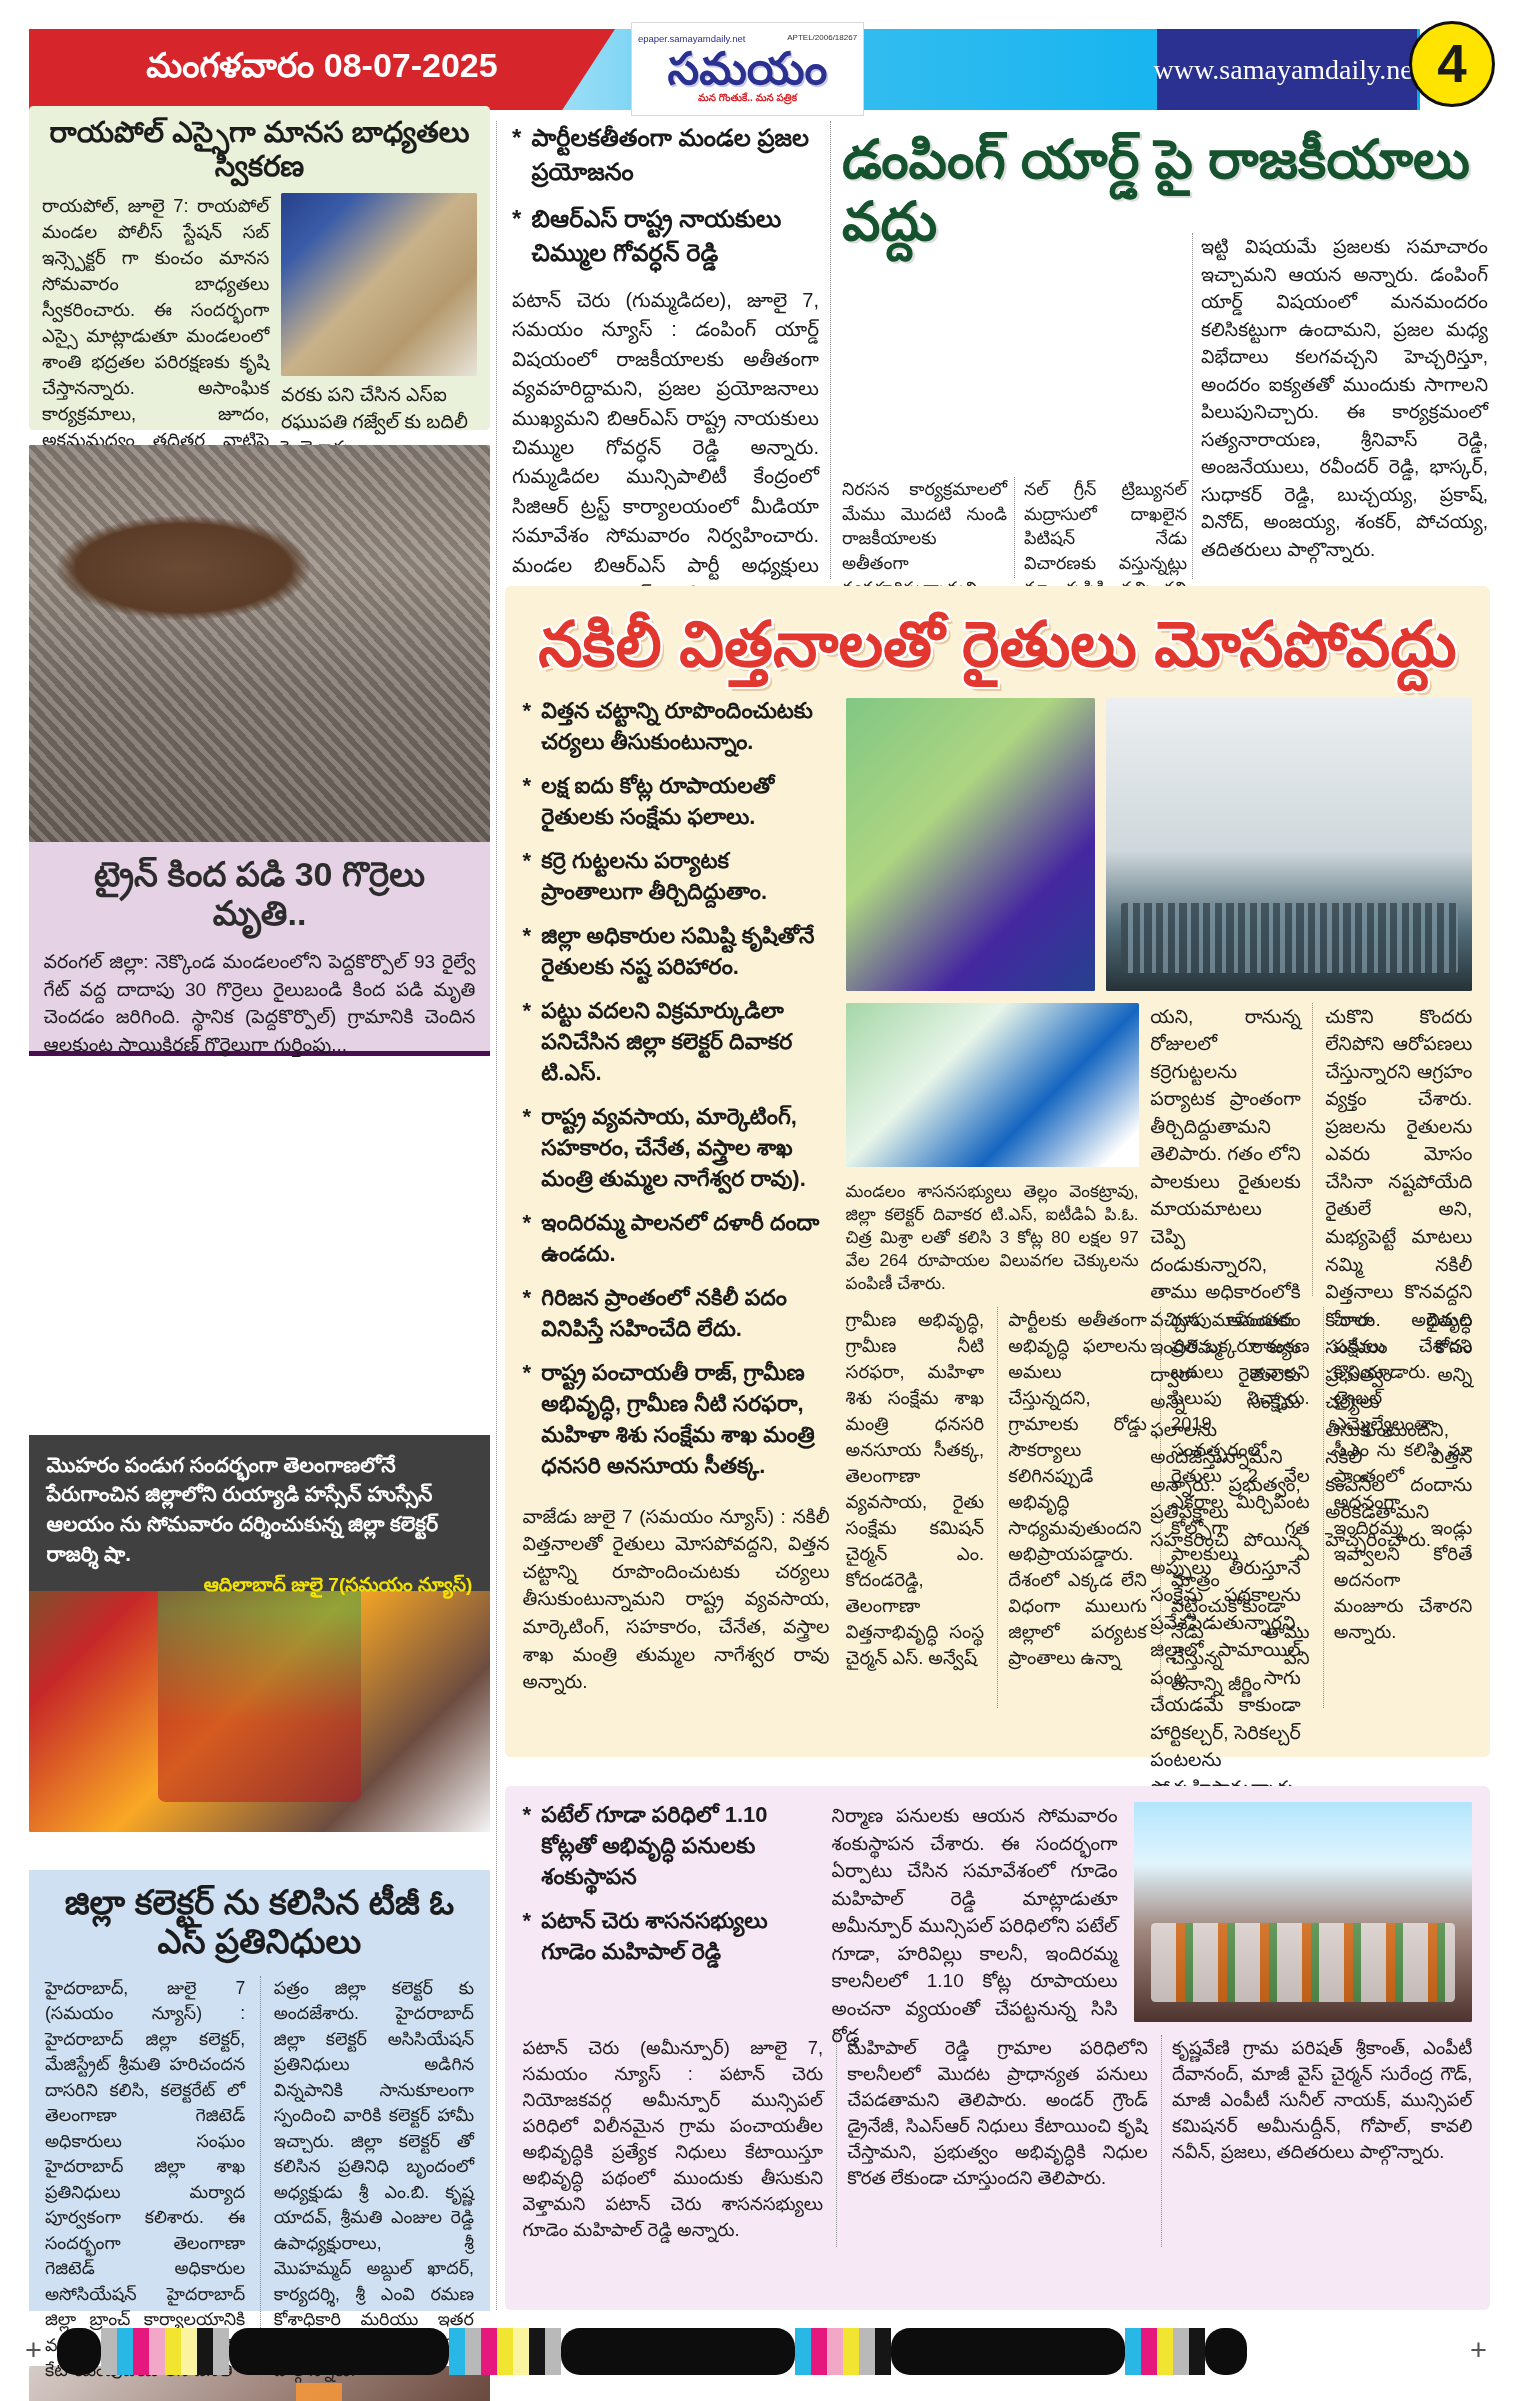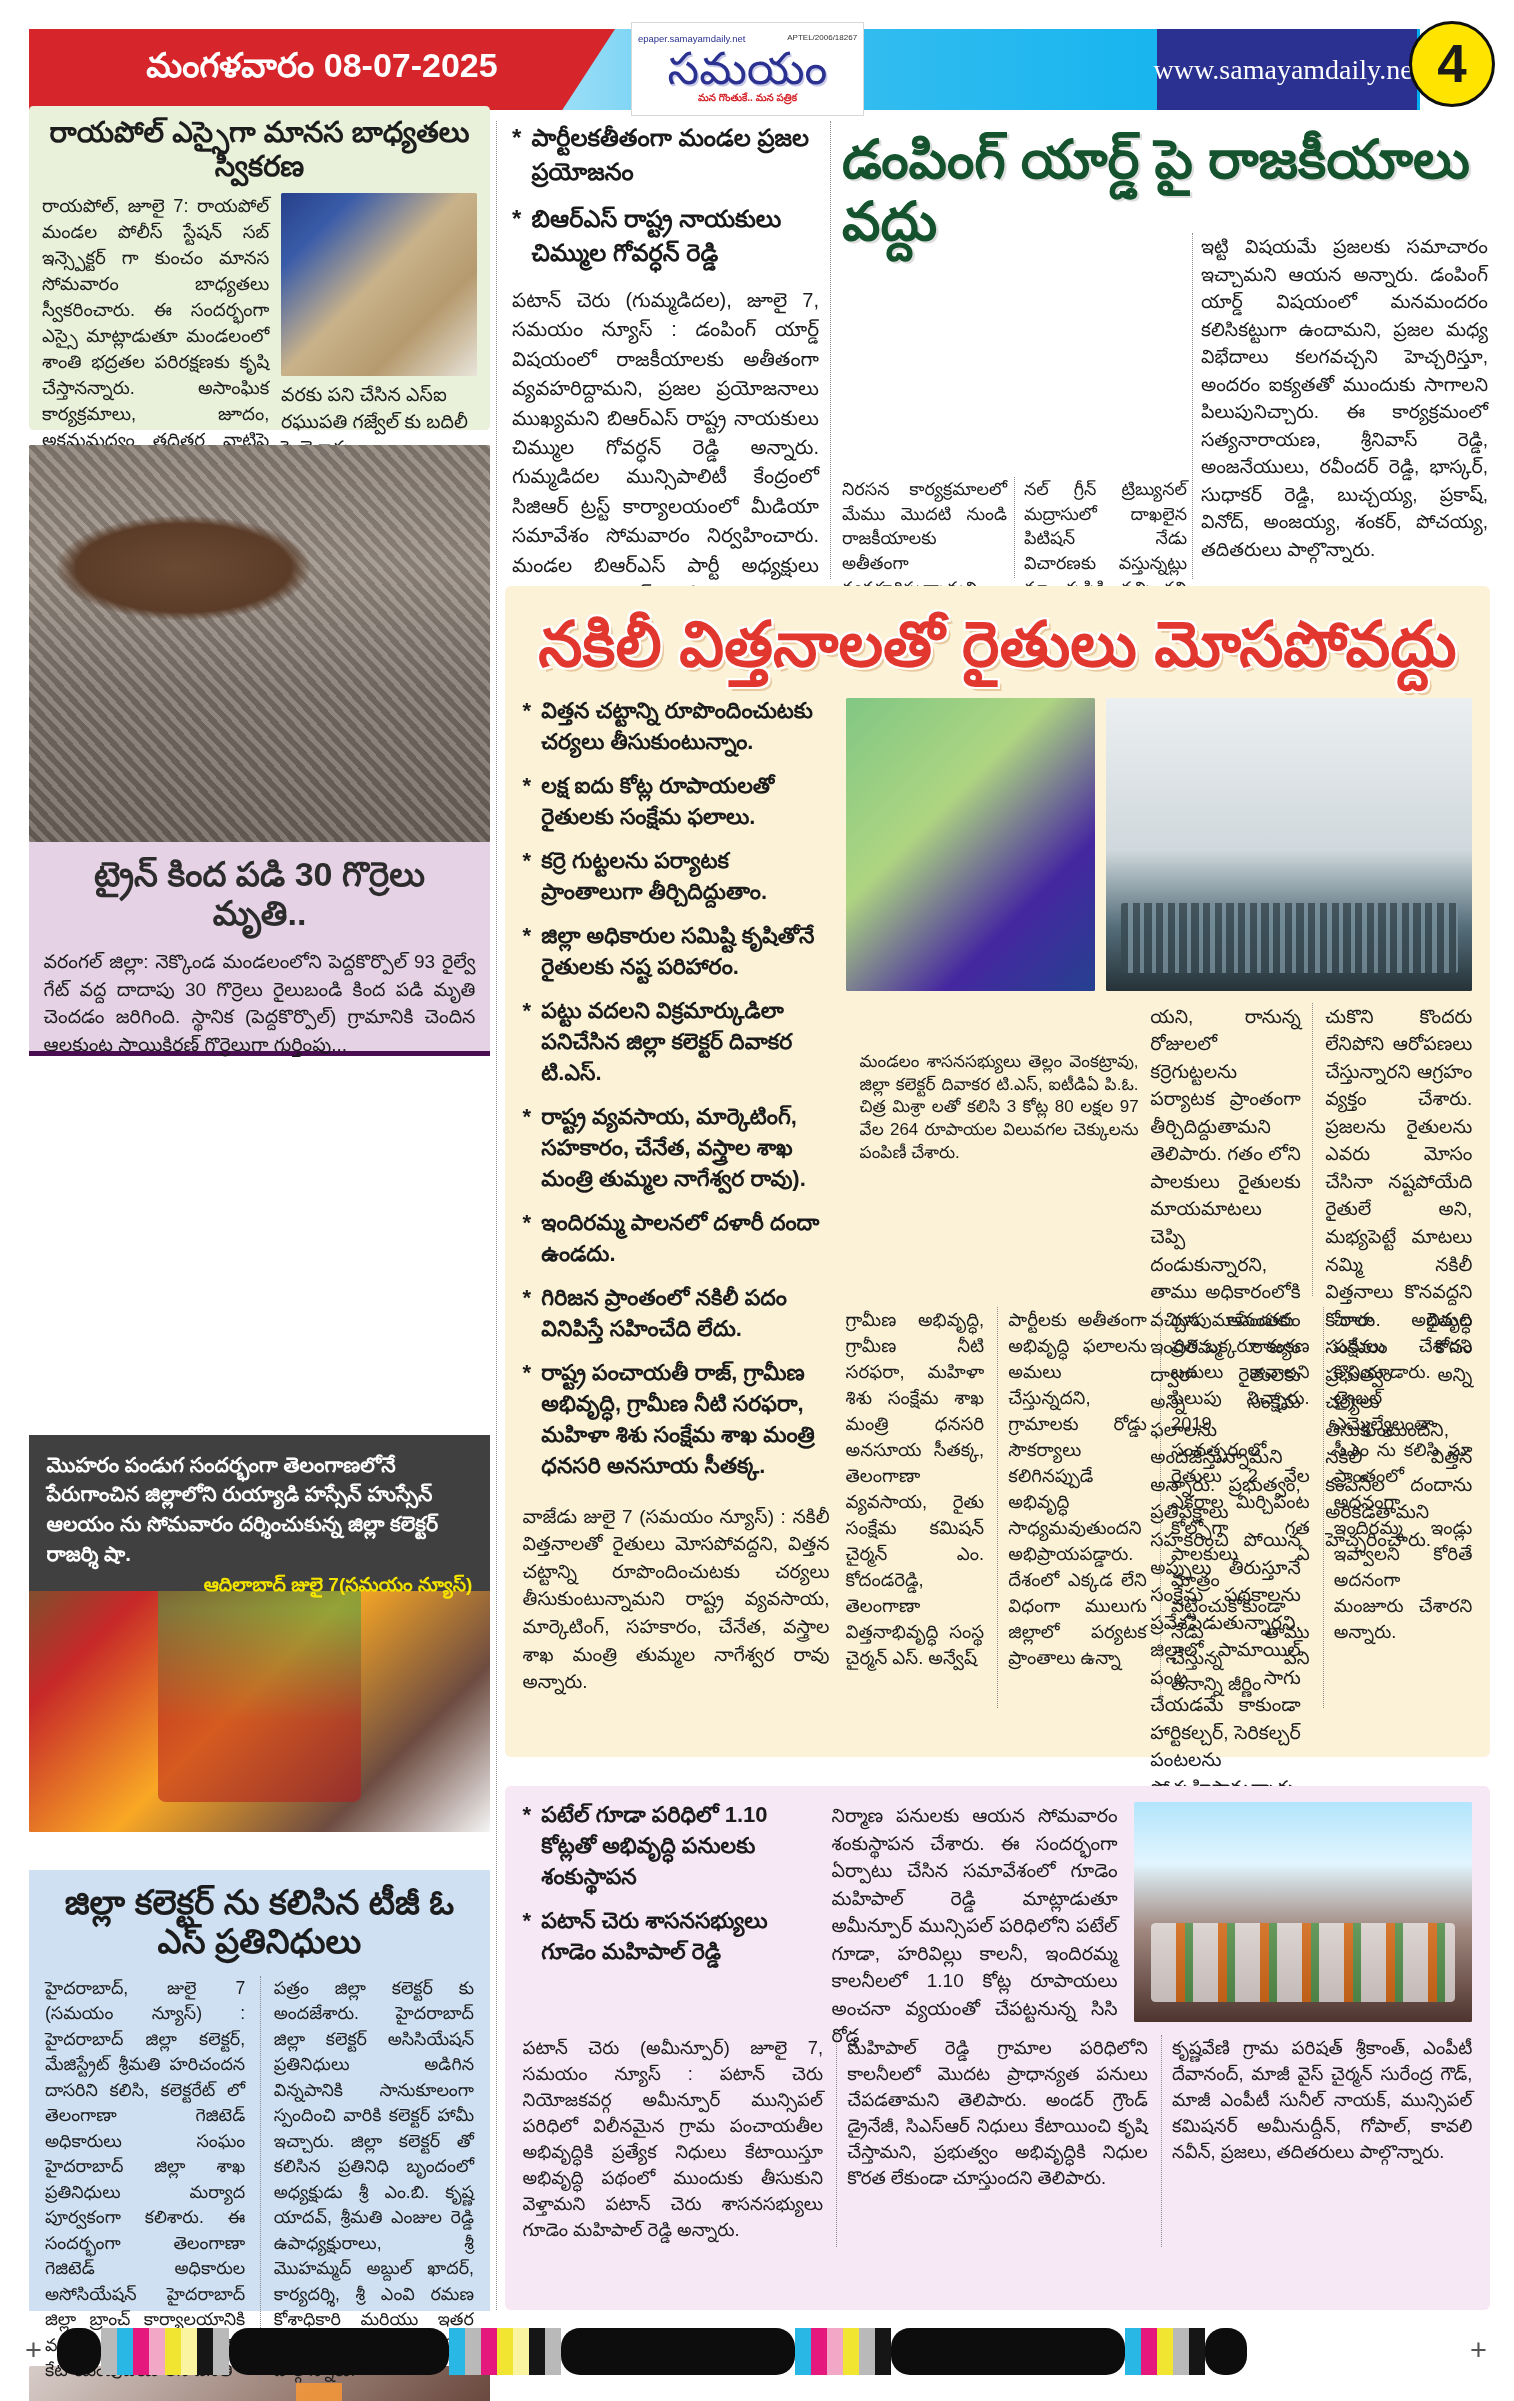--- a/index.html
+++ b/index.html
@@ -42,21 +42,21 @@
     <span style="color:#fff;font-size:28px;font-family:'Liberation Serif','DejaVu Serif',serif;">www.samayamdaily.net</span>
   </div>
   <div class="abs page-circle" style="left:1409px;top:20.5px;width:86px;height:86px;font-size:53px;">
     <span>4</span>
   </div>
   <div class="abs masthead" style="left:631px;top:22px;width:233px;height:94px;">
     <div style="width:100%;display:flex;justify-content:space-between;padding:1.5px 5.9px;">
       <span style="font-size:9.5px;color:#2a3190;">epaper.samayamdaily.net</span>
       <span style="font-size:8px;color:#333;">APTEL/2006/18267</span>
     </div>
-    <div style="font-size:45px;font-weight:normal;color:#2a3190;line-height:1;text-shadow:1.5px 1.5px 0 #c9c9e8;">సమయం</div>
+    <div style="font-size:45px;font-weight:bold;color:#2a3190;line-height:1;text-shadow:1.5px 1.5px 0 #c9c9e8;">సమయం</div>
     <div style="font-size:10.2px;color:#d6252b;font-weight:bold;margin-top:1.5px;">మన గొంతుకే.. మన పత్రిక</div>
   </div>
 
   <div class="abs dotted-v" style="left:496px;top:121px;height:2189px;"></div>
   <div class="abs dotted-v" style="left:830px;top:121px;height:458px;"></div>
 
   <div class="abs" style="left:29px;top:106px;width:461px;height:324px;background:#eaf1db;border-radius:4.4px;padding:10.2px 13px;">
     <div class="headline" style="font-size:29px;color:#1d1d1d;text-align:center;margin-bottom:10.2px;">రాయపోల్ ఎస్సైగా మానస బాధ్యతలు స్వీకరణ</div>
     <div style="display:flex;gap:11.7px;">
       <div class="jus" style="flex:1;font-size:18.3px;line-height:1.42;">రాయపోల్, జూలై 7: రాయపోల్ మండల పోలీస్ స్టేషన్ సబ్ ఇన్స్పెక్టర్ గా కుంచం మానస సోమవారం బాధ్యతలు స్వీకరించారు. ఈ సందర్భంగా ఎస్సై మాట్లాడుతూ మండలంలో శాంతి భద్రతల పరిరక్షణకు కృషి చేస్తానన్నారు. అసాంఘిక కార్యక్రమాలు, జూదం, అక్రమమద్యం తదితర వాటిపై ప్రత్యేక దృష్టి సారిస్తామన్నారు. పోలీస్ సిబ్బంది నూతన ఎస్ఐకి శుభాకాంక్షలు తెలిపారు. ఇక్కడ ఇది</div>
@@ -168,21 +168,21 @@
       </div>
 
       <div style="flex:1;display:flex;flex-direction:column;gap:11.7px;">
         <div style="display:flex;gap:11.7px;height:293px;">
           <div class="photo" style="flex:0 0 249px;background:linear-gradient(135deg,#81c784 0%,#aed581 38%,#4527a0 72%,#26418f 100%);"></div>
           <div class="photo" style="flex:1;background:linear-gradient(180deg,#eceff1 0%,#cfd8dc 52%,#546e7a 78%,#263238 100%);">
             <div class="abs" style="left:4%;top:70%;width:92%;height:24%;background:repeating-linear-gradient(90deg,#37474f 0 7.3px,#78909c 7.3px 11.7px);opacity:.8;border-radius:2.9px;"></div>
           </div>
         </div>
         <div style="display:flex;gap:11.7px;height:293px;">
-          <div style="flex:0 0 293px;display:flex;flex-direction:row;gap:14px;margin-top:48px;">
+          <div style="flex:0 0 293px;display:flex;flex-direction:column;gap:14px;">
             <div class="photo" style="height:220px;background:linear-gradient(135deg,#a5d6a7 0%,#e8f5e9 35%,#1565c0 65%,#ffffff 92%);"></div>
             <div class="jus" style="font-size:17px;line-height:1.35;">మండలం శాసనసభ్యులు తెల్లం వెంకట్రావు, జిల్లా కలెక్టర్ దివాకర టి.ఎస్, ఐటీడిఏ పి.ఓ. చిత్ర మిశ్రా లతో కలిసి 3 కోట్ల 80 లక్షల 97 వేల 264 రూపాయల విలువగల చెక్కులను పంపిణీ చేశారు.</div>
           </div>
           <div class="jus" style="flex:1;font-size:19px;line-height:1.45;">యని, రానున్న రోజులలో కర్రెగుట్టలను పర్యాటక ప్రాంతంగా తీర్చిదిద్దుతామని తెలిపారు. గతం లోని పాలకులు రైతులకు మాయమాటలు చెప్పి దండుకున్నారని, తాము అధికారంలోకి వచ్చిన అనంతరం ఇందిరమ్మ రాజ్యం ద్వారా రైతులకు అన్ని సంక్షేమ ఫలాలను అందజేస్తున్నామని అన్నారు. ప్రభుత్వం, ప్రతిపక్షాలు సహకరించి పోయిన అప్పులు తీరుస్తూనే సంక్షేమ పథకాలను ప్రవేశపెడుతున్నారని, జిల్లాలో పామాయిల్ పంట సాగు చేయడమే కాకుండా హార్టికల్చర్, సెరికల్చర్ పంటలను ప్రోత్సహిస్తామన్నారు.</div>
           <div class="jus dotted-v" style="flex:1;font-size:19px;line-height:1.45;padding-left:11.7px;">చుకొని కొందరు లేనిపోని ఆరోపణలు చేస్తున్నారని ఆగ్రహం వ్యక్తం చేశారు. ప్రజలను రైతులను ఎవరు మోసం చేసినా నష్టపోయేది రైతులే అని, మభ్యపెట్టే మాటలు నమ్మి నకిలీ విత్తనాలు కొనవద్దని కోరారు. రైతుల సంక్షేమం కోసం ప్రభుత్వం అన్ని చర్యలు తీసుకుంటుందని, నకిలీ విత్తన కంపెనీల దందాను అరికడతామని హెచ్చరించారు.</div>
         </div>
         <div style="display:flex;gap:13px;flex:1;">
           <div class="jus" style="flex:1;font-size:18.3px;line-height:1.42;">గ్రామీణ అభివృద్ధి, గ్రామీణ నీటి సరఫరా, మహిళా శిశు సంక్షేమ శాఖ మంత్రి ధనసరి అనసూయ సీతక్క, తెలంగాణా వ్యవసాయ, రైతు సంక్షేమ కమిషన్ చైర్మన్ ఎం. కోదండరెడ్డి, తెలంగాణా విత్తనాభివృద్ధి సంస్థ చైర్మన్ ఎస్. అన్వేష్</div>
           <div class="jus dotted-v" style="flex:1;font-size:18.3px;line-height:1.42;padding-left:10.2px;">పార్టీలకు అతీతంగా అభివృద్ధి ఫలాలను అమలు చేస్తున్నదని, గ్రామాలకు రోడ్డు సౌకర్యాలు కలిగినప్పుడే అభివృద్ధి సాధ్యమవుతుందని అభిప్రాయపడ్డారు. దేశంలో ఎక్కడ లేని విధంగా ములుగు జిల్లాలో పర్యటక ప్రాంతాలు ఉన్నా</div>
           <div class="jus dotted-v" style="flex:1;font-size:18.3px;line-height:1.42;padding-left:10.2px;">రూపుమాపేందుకు ప్రతి ఒక్కరూ కంకణ బదులు కావాలని పిలుపు నిచ్చారు. 2019 సంవత్సరంలో రైతులు 2 వేల ఎకరాల మిర్చిపంట కోల్పోగా గత పాలకులు ఏ మాత్రం పట్టించుకోకుండా నేడు తాము చేస్తున్న పని తనాన్ని జీర్ణిం</div>

